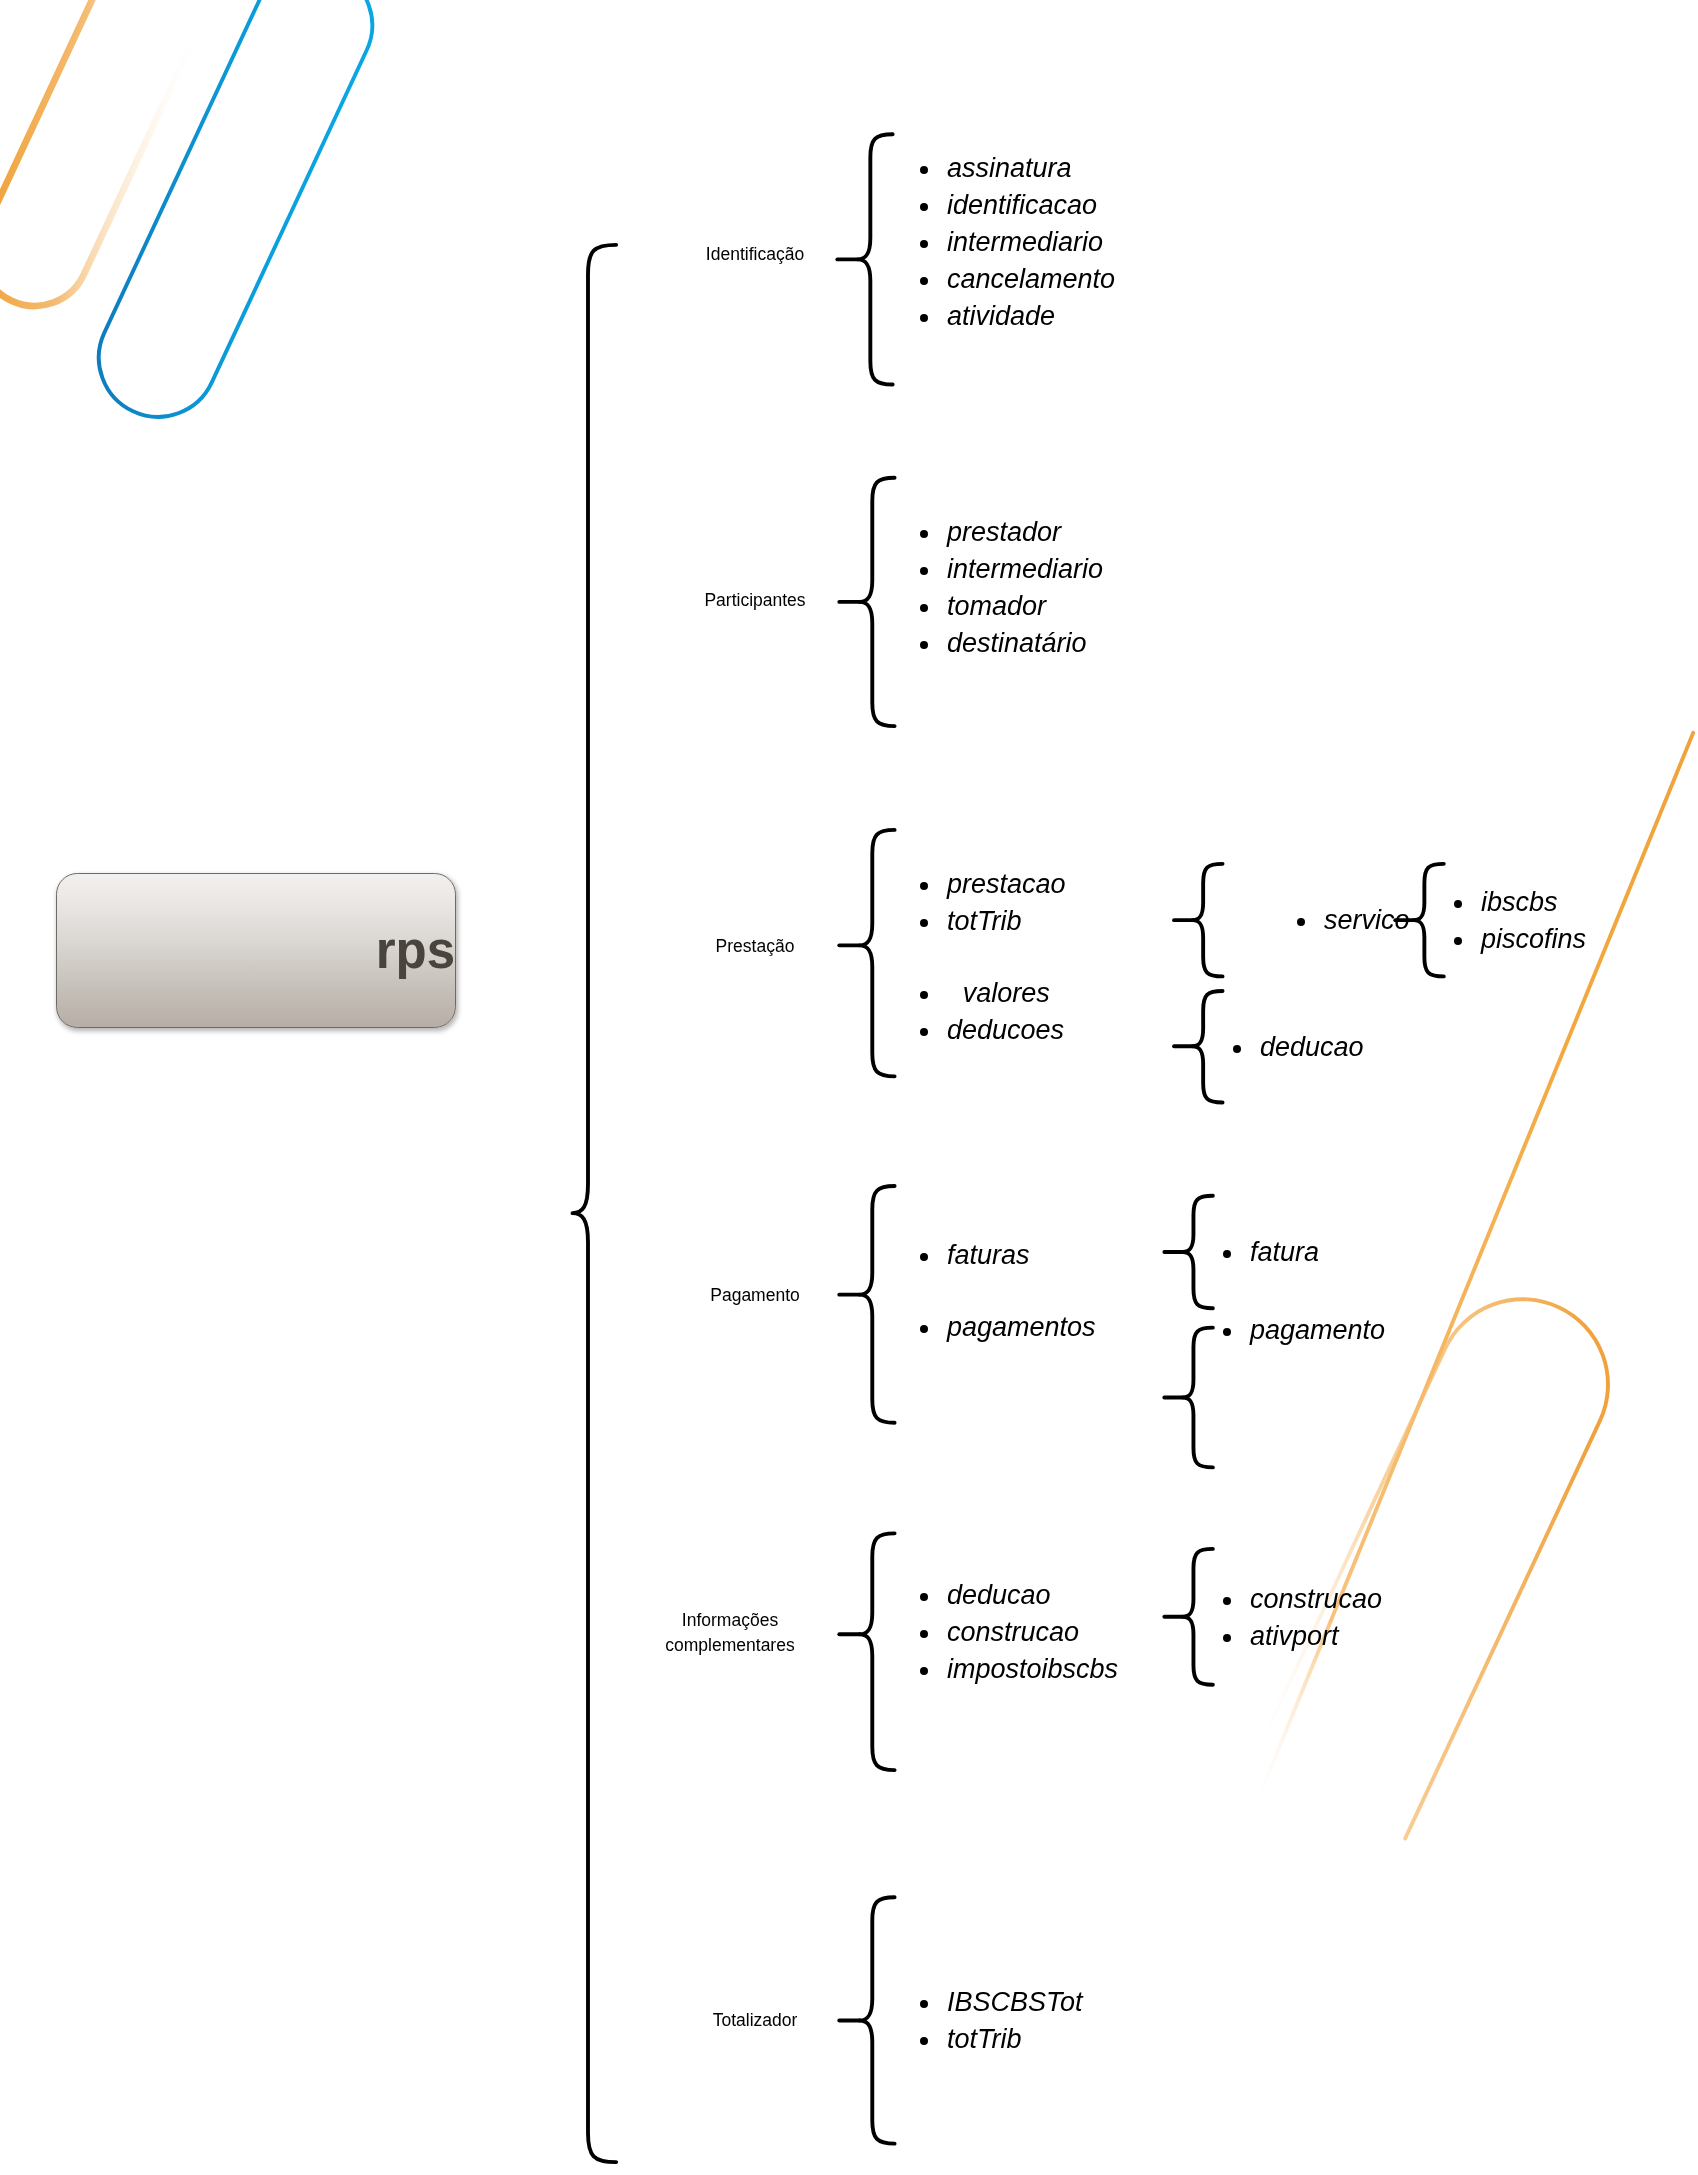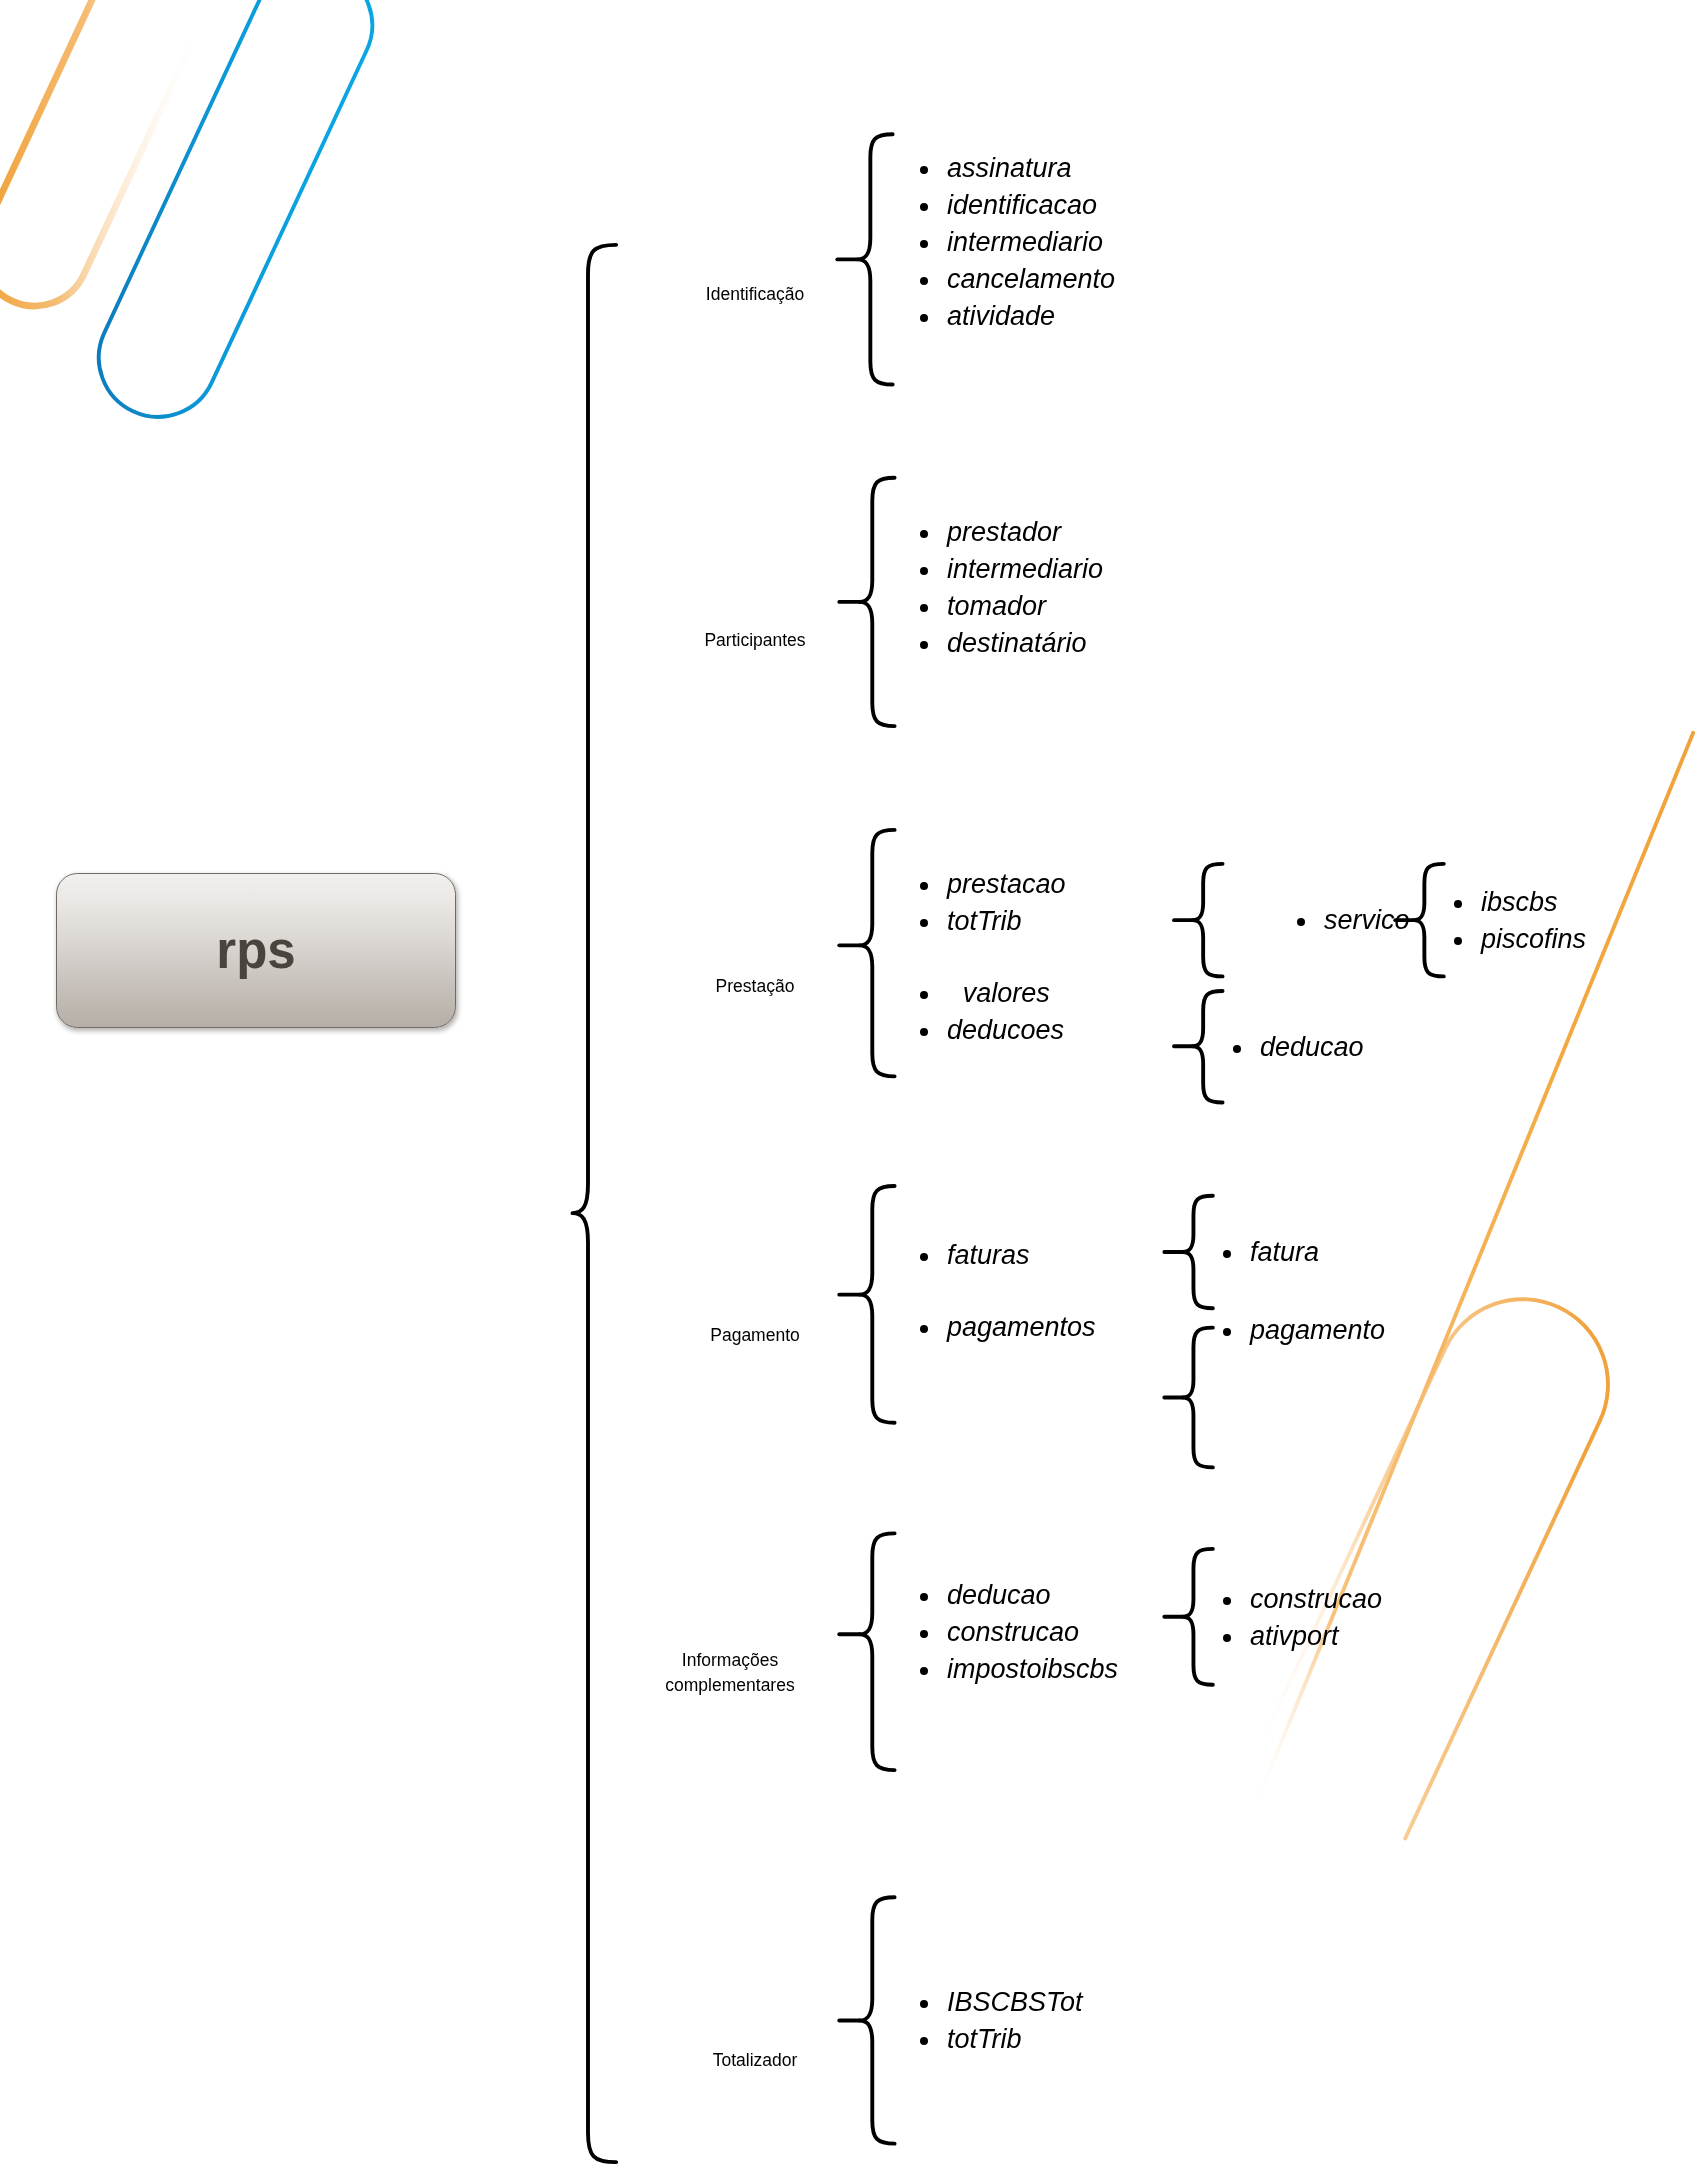--- a/index.html
+++ b/index.html
@@ -45,41 +45,40 @@
     border: 1.6px solid #6e6a64;
     background: linear-gradient(to bottom,
         #f2f0ee 0%,
         #eae7e4 18%,
         #dcd8d4 42%,
         #c9c3bd 70%,
         #b6aea6 100%);
     box-shadow: 1.9px 2.9px 4.9px rgba(0,0,0,0.30);
     display: flex;
     align-items: center;
-    justify-content: center;
+    justify-content: flex-end;
   }
   #root-node .root-label {
     font-family: "Liberation Sans", sans-serif;
     font-weight: bold;
     font-size: 51px;
     color: #4a443e;
     letter-spacing: 0px;
   }
 
   
   .cat-label {
     position: absolute;
     font-family: "Liberation Sans", sans-serif;
     font-size: 17.5px;
     line-height: 25px;
     color: #000000;
     text-align: center;
     transform: translate(-50%, -50%);
     white-space: pre-line;
-    margin-top: 40px;
   }
 
   
   .bullet-list {
     position: absolute;
     margin: 0;
     padding: 0;
     list-style: none;
     font-family: "Liberation Sans", sans-serif;
     font-size: 27px;

